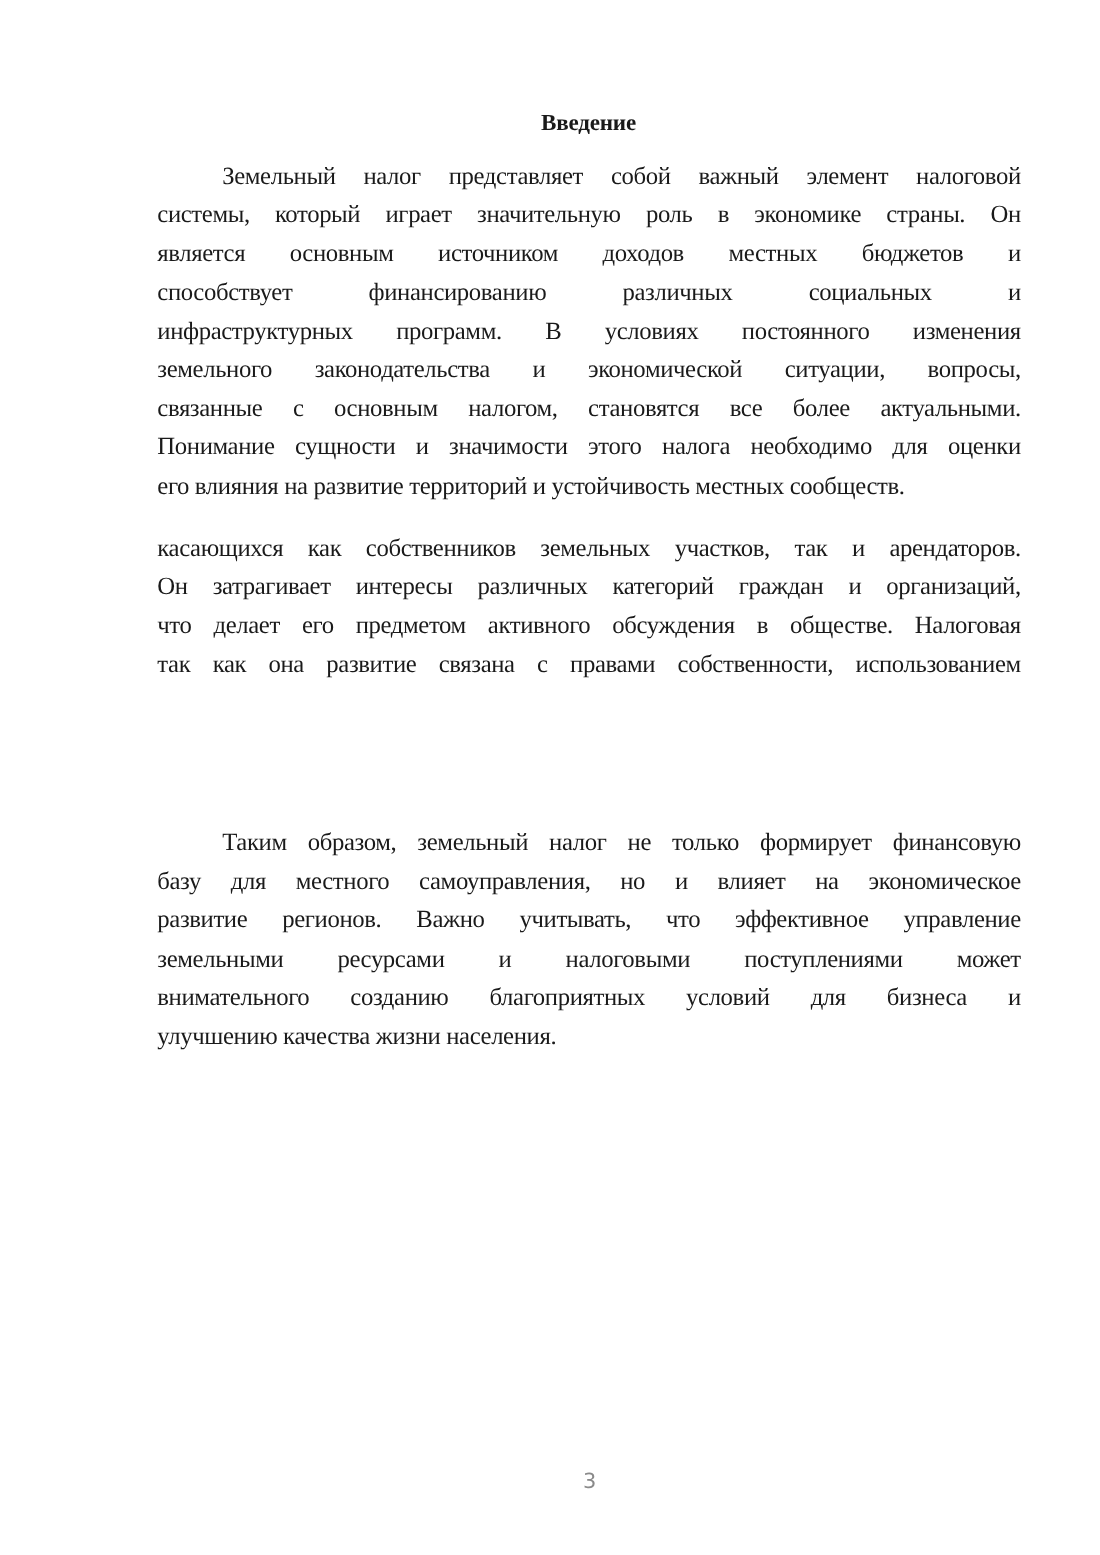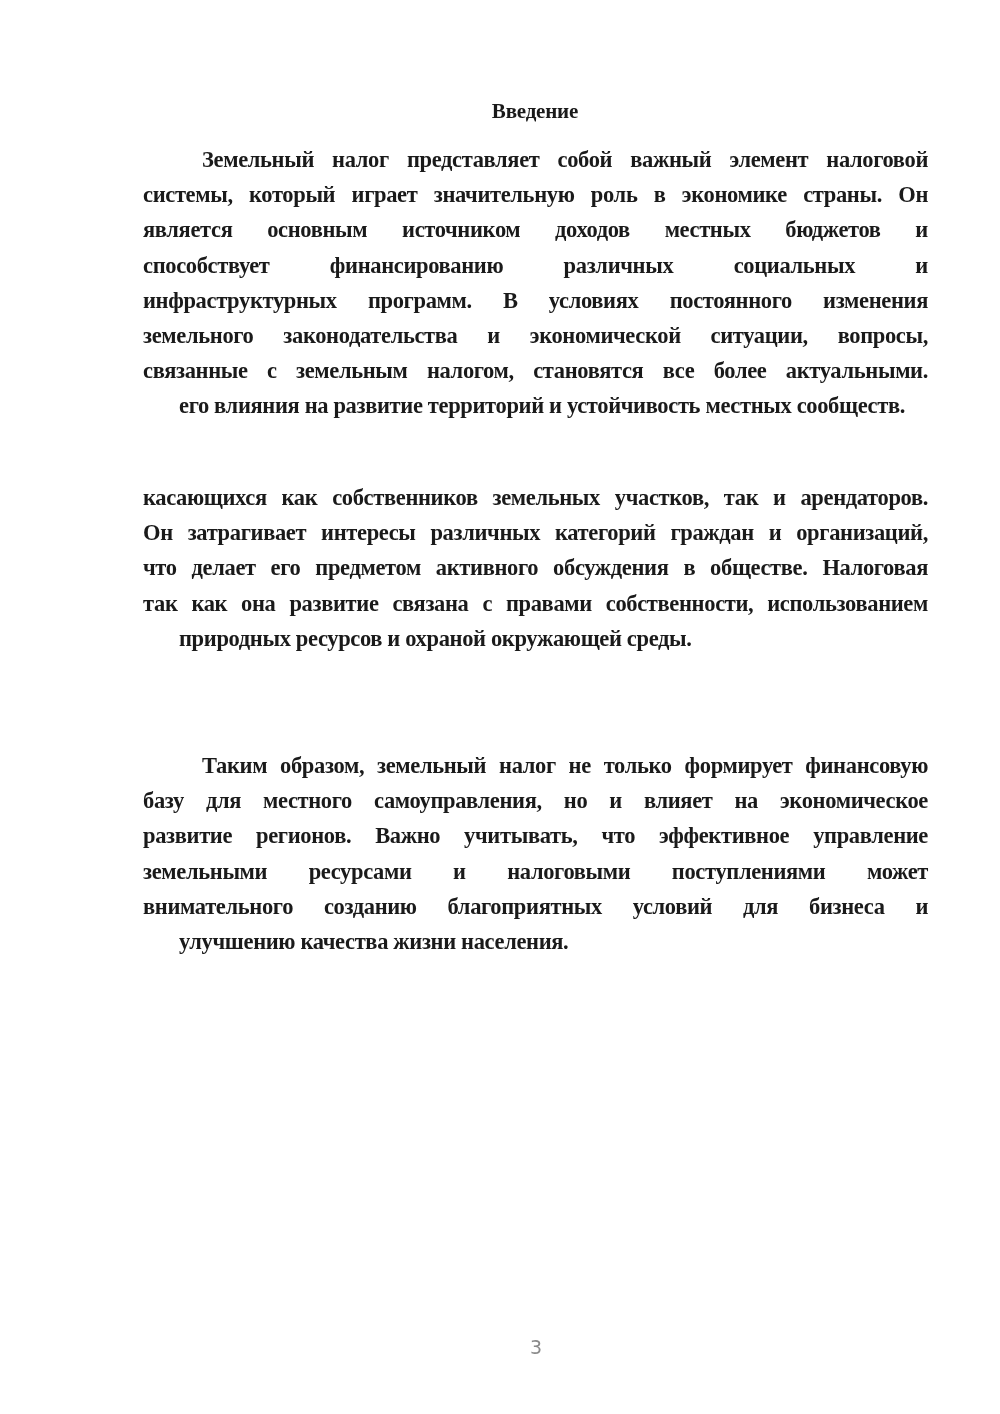--- a/index.html
+++ b/index.html
@@ -41,28 +41,26 @@
       line-height: 35.2px;
       letter-spacing: -0.35px;
       word-spacing: 0px;
     }
     .line {
       display: block;
       text-align: justify;
       text-align-last: justify;
       white-space: nowrap;
       height: 35.2px;
-      font-weight: bold;
     }
     .line.first {
       text-indent: 59px;
     }
     .line.last {
       text-align-last: left;
-      margin-left: 36px;
     }
     .p1 { top: 142px; }
     .p2 { top: 480px; }
     .p3 { top: 748px; }
     .page-number {
       position: absolute;
       left: 0;
       width: 1072px;
       top: 1336px;
       text-align: center;
@@ -78,30 +76,30 @@
 
   <h1 class="title" style="margin:0;">Введение</h1>
 
   <div class="para p1">
     <span class="line first">Земельный налог представляет собой важный элемент налоговой</span>
     <span class="line">системы, который играет значительную роль в экономике страны. Он</span>
     <span class="line">является основным источником доходов местных бюджетов и</span>
     <span class="line">способствует финансированию различных социальных и</span>
     <span class="line">инфраструктурных программ. В условиях постоянного изменения</span>
     <span class="line">земельного законодательства и экономической ситуации, вопросы,</span>
-    <span class="line">связанные с земельным налогом, становятся все более актуальными.</span>
+    <span class="line">связанные с основным налогом, становятся все более актуальными.</span>
+    <span class="line">Понимание сущности и значимости этого налога необходимо для оценки</span>
     <span class="line last">его влияния на развитие территорий и устойчивость местных сообществ.</span>
   </div>
 
   <div class="para p2">
     <span class="line">касающихся как собственников земельных участков, так и арендаторов.</span>
     <span class="line">Он затрагивает интересы различных категорий граждан и организаций,</span>
     <span class="line">что делает его предметом активного обсуждения в обществе. Налоговая</span>
     <span class="line">так как она развитие связана с правами собственности, использованием</span>
-    <span class="line last">природных ресурсов и охраной окружающей среды.</span>
   </div>
 
   <div class="para p3">
     <span class="line first">Таким образом, земельный налог не только формирует финансовую</span>
     <span class="line">базу для местного самоуправления, но и влияет на экономическое</span>
     <span class="line">развитие регионов. Важно учитывать, что эффективное управление</span>
     <span class="line">земельными ресурсами и налоговыми поступлениями может</span>
     <span class="line">внимательного созданию благоприятных условий для бизнеса и</span>
     <span class="line last">улучшению качества жизни населения.</span>
   </div>

